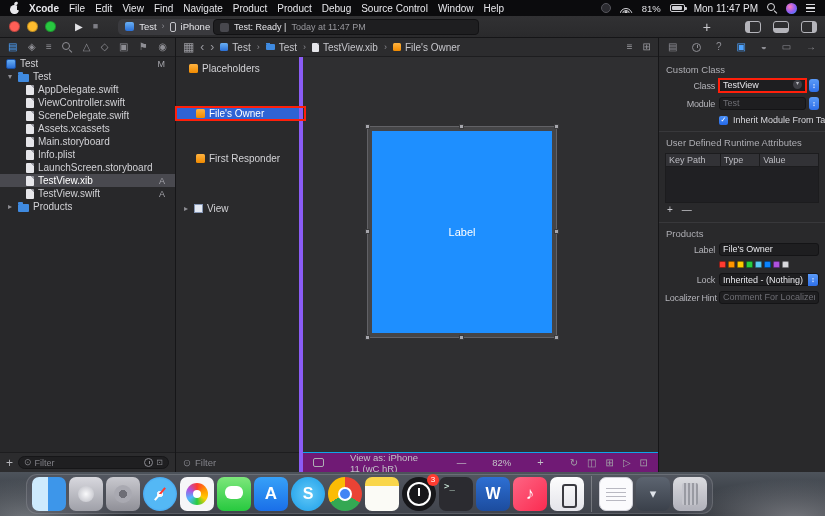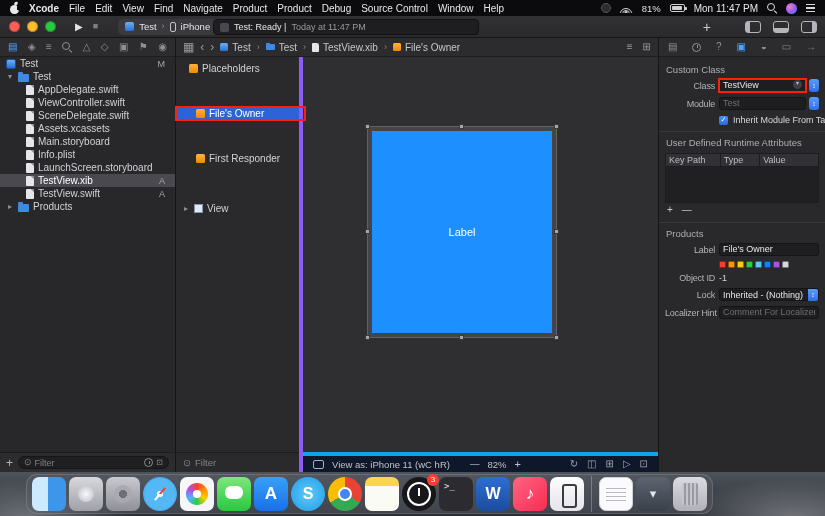--- a/index.html
+++ b/index.html
@@ -105,21 +105,21 @@
 
   .canvas { flex:1; background:#2f2f31; display:flex; flex-direction:column; min-width:0; }
   .canvas-area { flex:1; position:relative; }
   .ib-view { position:absolute; left:64px; top:69px; width:190px; height:212px; background:#454547; border:1px solid #626266; }
   .ib-inner { position:absolute; inset:4px; display:flex; align-items:center; justify-content:center; }
   .ib-label { color:#fff; font-size:11px; }
   .hdl { position:absolute; width:5px; height:5px; background:#a6a6ac; border:1px solid #3a3a3c; }
   .h-tl{left:-3px;top:-3px} .h-tm{left:calc(50% - 3px);top:-3px} .h-tr{right:-3px;top:-3px}
   .h-ml{left:-3px;top:calc(50% - 3px)} .h-mr{right:-3px;top:calc(50% - 3px)}
   .h-bl{left:-3px;bottom:-3px} .h-bm{left:calc(50% - 3px);bottom:-3px} .h-br{right:-3px;bottom:-3px}
-  .c-bottom { height:20px; background:#0f172a; border-top:4px solid #0ea5e9; display:flex; align-items:center; padding:0 10px; gap:8px; font-size:9.5px; color:#c2c2c7; }
+  .c-bottom { height:20px; background:#701a75; border-top:1px solid #0ea5e9; display:flex; align-items:center; padding:0 10px; gap:26px; font-size:9.5px; color:#c2c2c7; }
   .dev-ic { width:11px; height:9px; border:1px solid #aeaeb4; border-radius:2px; flex:none; }
   .zoom-out { margin-left:12px; }
   .zoom-in { font-size:11px; }
   .cb-right { margin-left:auto; display:flex; gap:9px; color:#a2a2a8; font-size:10px; }
 
   
   .inspector { width:167px; background:#29292b; border-left:1px solid #161618; display:flex; flex-direction:column; font-size:9.5px; }
   .insp-tabs { height:19px; display:flex; align-items:center; justify-content:space-between; padding:0 9px; background:#2c2c2e; border-bottom:1px solid #1d1d1f; color:#8e8e94; font-size:10px; flex:none; }
   .insp-tabs .active { color:#4da3ff; }
   .insp-body { flex:1; padding-top:2px; overflow:hidden; }
@@ -502,24 +502,20 @@
             <span class="mk" style="background:#FF3B30"></span>
             <span class="mk" style="background:#FF9500"></span>
             <span class="mk" style="background:#FFCC00"></span>
             <span class="mk" style="background:#28CD41"></span>
             <span class="mk" style="background:#59C8F2"></span>
             <span class="mk" style="background:#0A84FF"></span>
             <span class="mk" style="background:#AF52DE"></span>
             <span class="mk" style="background:#D8D8DC"></span>
           </div>
           <div class="irow">
-            <span class="ilabel">Object ID</span>
-            <span class="plain-val">-1</span>
-          </div>
-          <div class="irow">
             <span class="ilabel">Lock</span>
             <span class="popup">
               <span class="ival">Inherited - (Nothing)</span>
               <span class="popcap glyph">↕</span>
             </span>
           </div>
           <div class="irow">
             <span class="ilabel">Localizer Hint</span>
             <span class="ifield">
               <span class="ival phold">Comment For Localizer</span>

